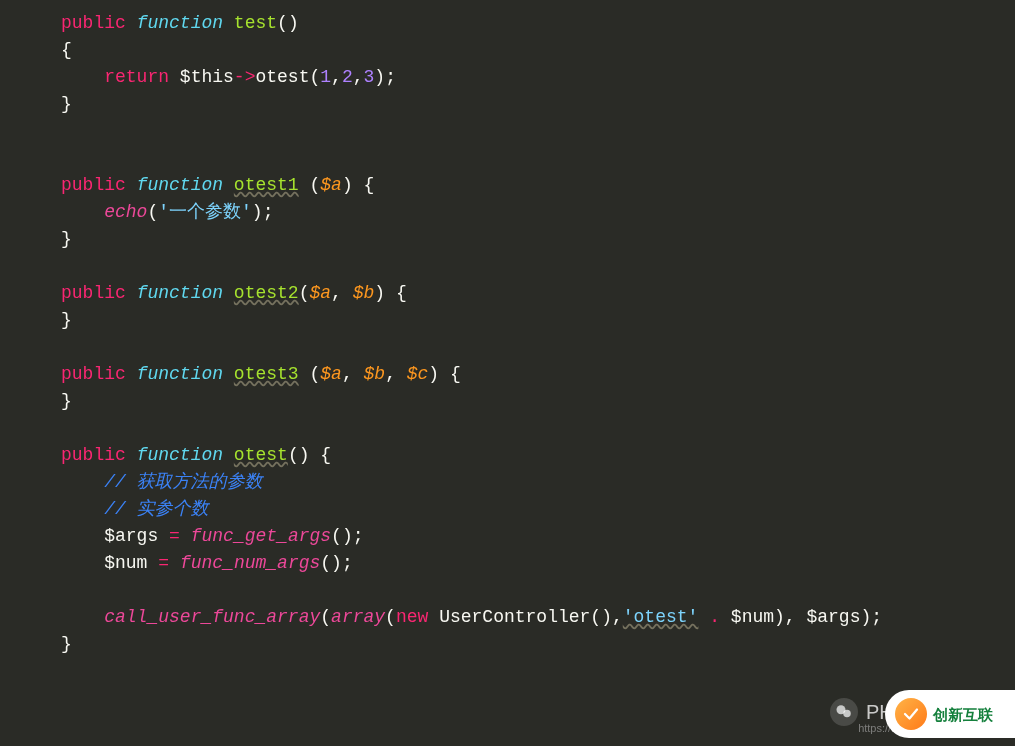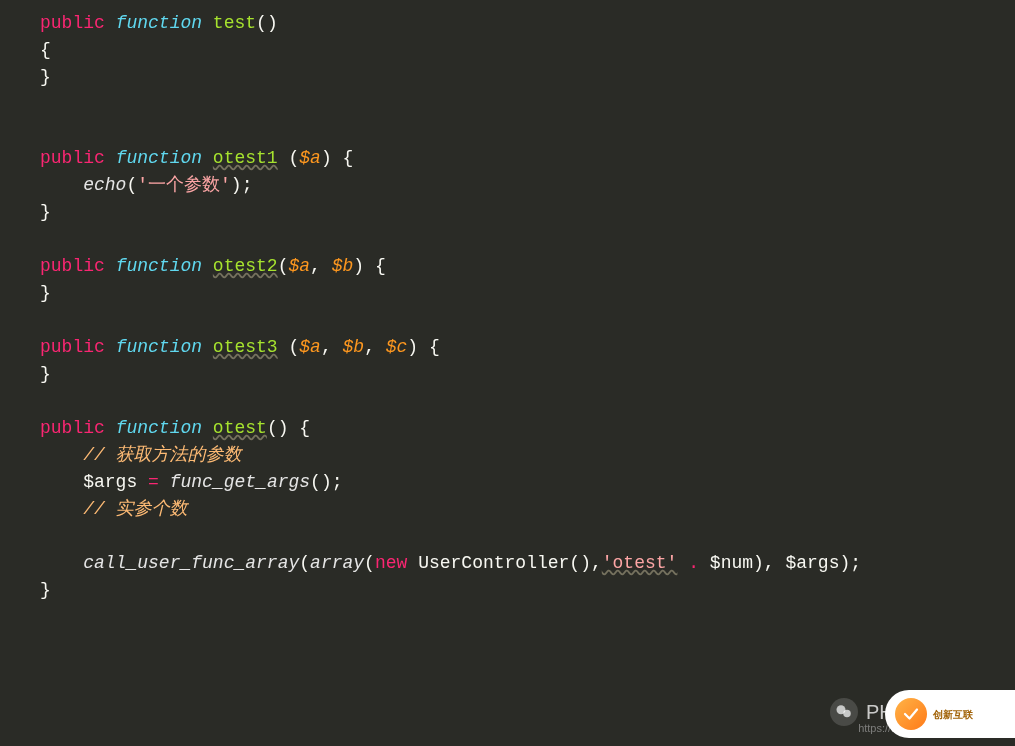--- a/index.html
+++ b/index.html
@@ -9,32 +9,32 @@
   font-size: 18px;
   line-height: 27px;
   color: #f8f8f2;
   padding: 10px 0;
   overflow: hidden;
   width: 1015px;
   height: 746px;
   position: relative;
 }
 .code-container { padding: 0 40px; }
-.line { white-space: pre; }
+.line { white-space: pre; margin-left: 21px; }
 .k-mod { color: #f92672; } 
 .k-func { color: #60d8ef; font-style: italic; } 
 .k-name { color: #a6e22e; } 
 .k-wavy { text-decoration: underline wavy #75715e; text-decoration-skip-ink: none; }
 .k-param { color: #fd971f; font-style: italic; } 
 .k-var { color: #f8f8f2; } 
 .k-punc { color: #f8f8f2; }
 .k-num { color: #ae81ff; }
-.k-str { color: #fca5a5; }
-.k-comment { color: #fdba74; font-style: italic; }
-.k-call { color: #e5e5e5; font-style: italic; }
+.k-str { color: #7dd3fc; }
+.k-comment { color: #3b82f6; font-style: italic; }
+.k-call { color: #ec4899; font-style: italic; }
 .k-type { color: #f8f8f2; }
 
 .watermark-wechat {
   position: absolute;
   right: 88px;
   bottom: 20px;
   display: flex;
   align-items: center;
   gap: 8px;
   color: rgba(255,255,255,0.75);
@@ -67,50 +67,52 @@
   align-items: center;
   padding-left: 10px;
   gap: 6px;
 }
 .corner-logo .circ {
   width: 32px; height:32px; border-radius:50%;
   background: linear-gradient(135deg,#ffb347,#ff7a18);
   display:flex;align-items:center;justify-content:center;
 }
 .corner-logo .circ svg{width:18px;height:18px;}
-.corner-logo .txt { font-family: sans-serif; font-weight:700; font-size:10px; color:#a16207; }
+.corner-logo .txt { font-family: sans-serif; font-weight:700; font-size:15px; color:#15803d; }
 </style>
 </head>
 <body>
 
 <div class="code-container">
 
 <div class="line"><span class="k-mod">public</span> <span class="k-func">function</span> <span class="k-name">test</span><span class="k-punc">()</span></div>
 <div class="line"><span class="k-punc">{</span></div>
+<div class="line">    <span class="k-mod">return</span> <span class="k-var">$this</span><span class="k-mod">-&gt;</span><span class="k-type">otest</span><span class="k-punc">(</span><span class="k-num">1</span><span class="k-punc">,</span><span class="k-num">2</span><span class="k-punc">,</span><span class="k-num">3</span><span class="k-punc">);</span></div>
 <div class="line"><span class="k-punc">}</span></div>
 <div class="line">&nbsp;</div>
 <div class="line">&nbsp;</div>
 
 <div class="line"><span class="k-mod">public</span> <span class="k-func">function</span> <span class="k-name k-wavy">otest1</span> <span class="k-punc">(</span><span class="k-param">$a</span><span class="k-punc">) {</span></div>
 <div class="line">    <span class="k-call">echo</span><span class="k-punc">(</span><span class="k-str">'一个参数'</span><span class="k-punc">);</span></div>
 <div class="line"><span class="k-punc">}</span></div>
 <div class="line">&nbsp;</div>
 
 <div class="line"><span class="k-mod">public</span> <span class="k-func">function</span> <span class="k-name k-wavy">otest2</span><span class="k-punc">(</span><span class="k-param">$a</span><span class="k-punc">, </span><span class="k-param">$b</span><span class="k-punc">) {</span></div>
 <div class="line"><span class="k-punc">}</span></div>
 <div class="line">&nbsp;</div>
 
 <div class="line"><span class="k-mod">public</span> <span class="k-func">function</span> <span class="k-name k-wavy">otest3</span> <span class="k-punc">(</span><span class="k-param">$a</span><span class="k-punc">, </span><span class="k-param">$b</span><span class="k-punc">, </span><span class="k-param">$c</span><span class="k-punc">) {</span></div>
 <div class="line"><span class="k-punc">}</span></div>
 <div class="line">&nbsp;</div>
 
 <div class="line"><span class="k-mod">public</span> <span class="k-func">function</span> <span class="k-name k-wavy">otest</span><span class="k-punc">() {</span></div>
 <div class="line">    <span class="k-comment">// 获取方法的参数</span></div>
+<div class="line">    <span class="k-comment">// 实参个数</span></div>
 <div class="line">    <span class="k-var">$args</span> <span class="k-mod">=</span> <span class="k-call">func_get_args</span><span class="k-punc">();</span></div>
-<div class="line">    <span class="k-comment">// 实参个数</span></div>
+<div class="line">    <span class="k-var">$num</span> <span class="k-mod">=</span> <span class="k-call">func_num_args</span><span class="k-punc">();</span></div>
 <div class="line">&nbsp;</div>
 <div class="line">    <span class="k-call">call_user_func_array</span><span class="k-punc">(</span><span class="k-call">array</span><span class="k-punc">(</span><span class="k-mod">new</span> <span class="k-type">UserController</span><span class="k-punc">(),</span><span class="k-str k-wavy">'otest'</span> <span class="k-mod">.</span> <span class="k-var">$num</span><span class="k-punc">), </span><span class="k-var">$args</span><span class="k-punc">);</span></div>
 <div class="line"><span class="k-punc">}</span></div>
 
 </div>
 
 <div class="watermark-wechat">
   <span class="wechat-circle">
     <svg class="wechat-icon" viewBox="0 0 24 24">
       <circle cx="8" cy="9" r="6" fill="rgba(255,255,255,0.7)"></circle>

